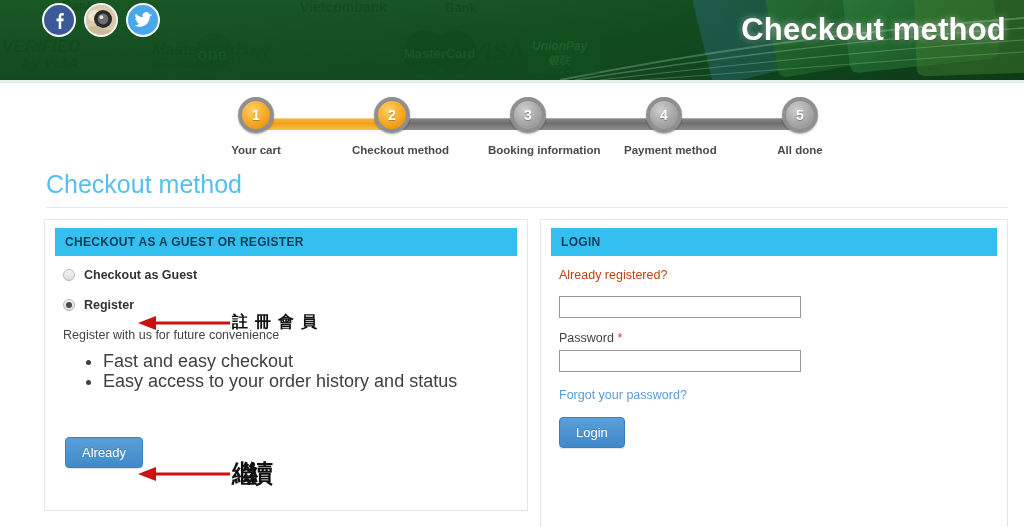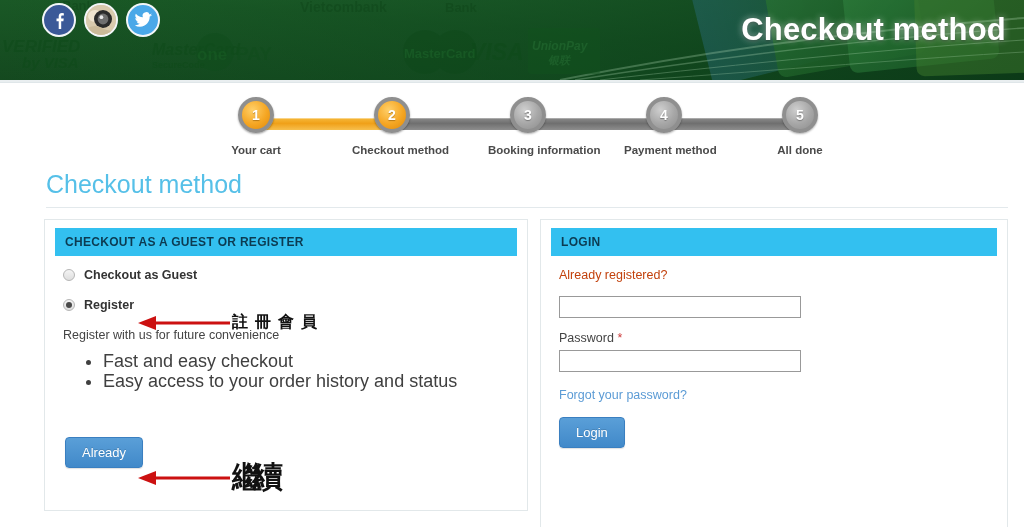--- a/index.html
+++ b/index.html
@@ -309,21 +309,21 @@
     pointer-events: none;
   }
   .arrow-svg { display: block; }
   .cjk {
     font-family: "DejaVu Sans", sans-serif;
     color: #111111;
     font-weight: bold;
     white-space: nowrap;
   }
   .cjk-reg { font-size: 16px; letter-spacing: 7px; }
-  .cjk-cont { font-size: 30px; letter-spacing: -9px; }
+  .cjk-cont { font-size: 25px; letter-spacing: -9px; }
 
   .anno-register { left: 136px; top: 312px; }
   .anno-continue { left: 136px; top: 457px; }
 </style>
 </head>
 <body>
 
 <div class="banner">
   <div class="banner-art">
     <svg width="1024" height="80" viewBox="0 0 1024 80">

